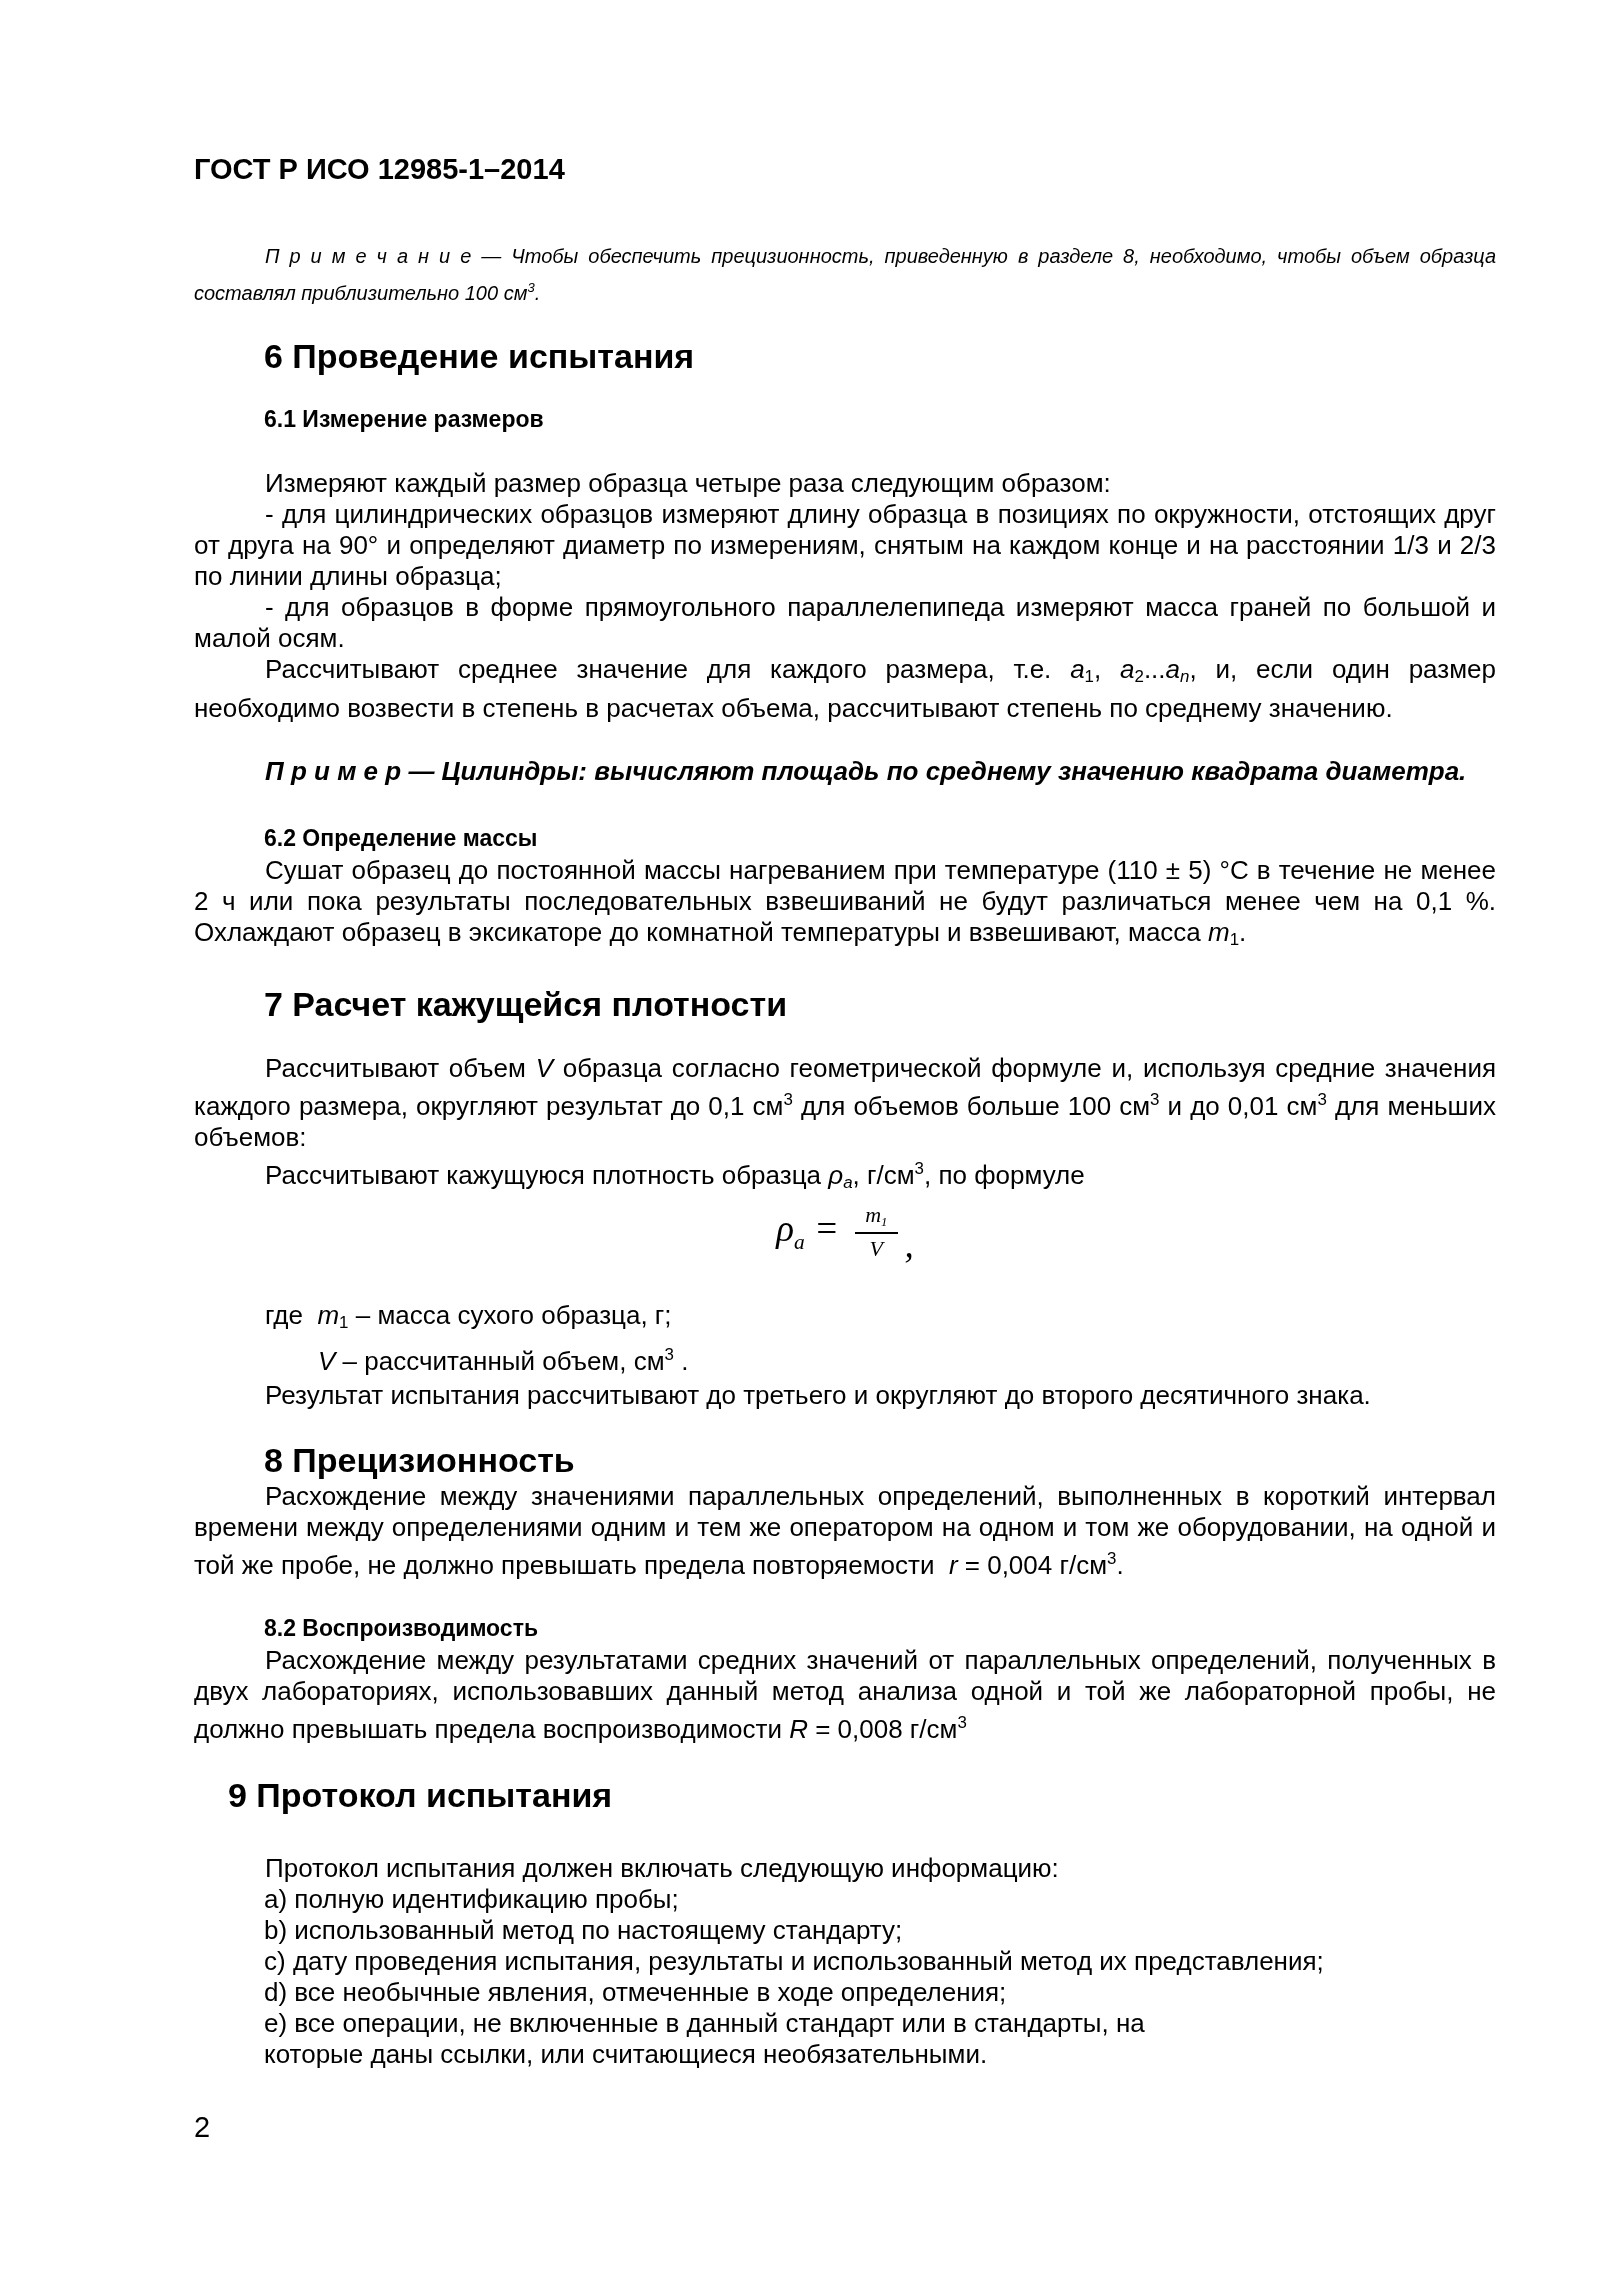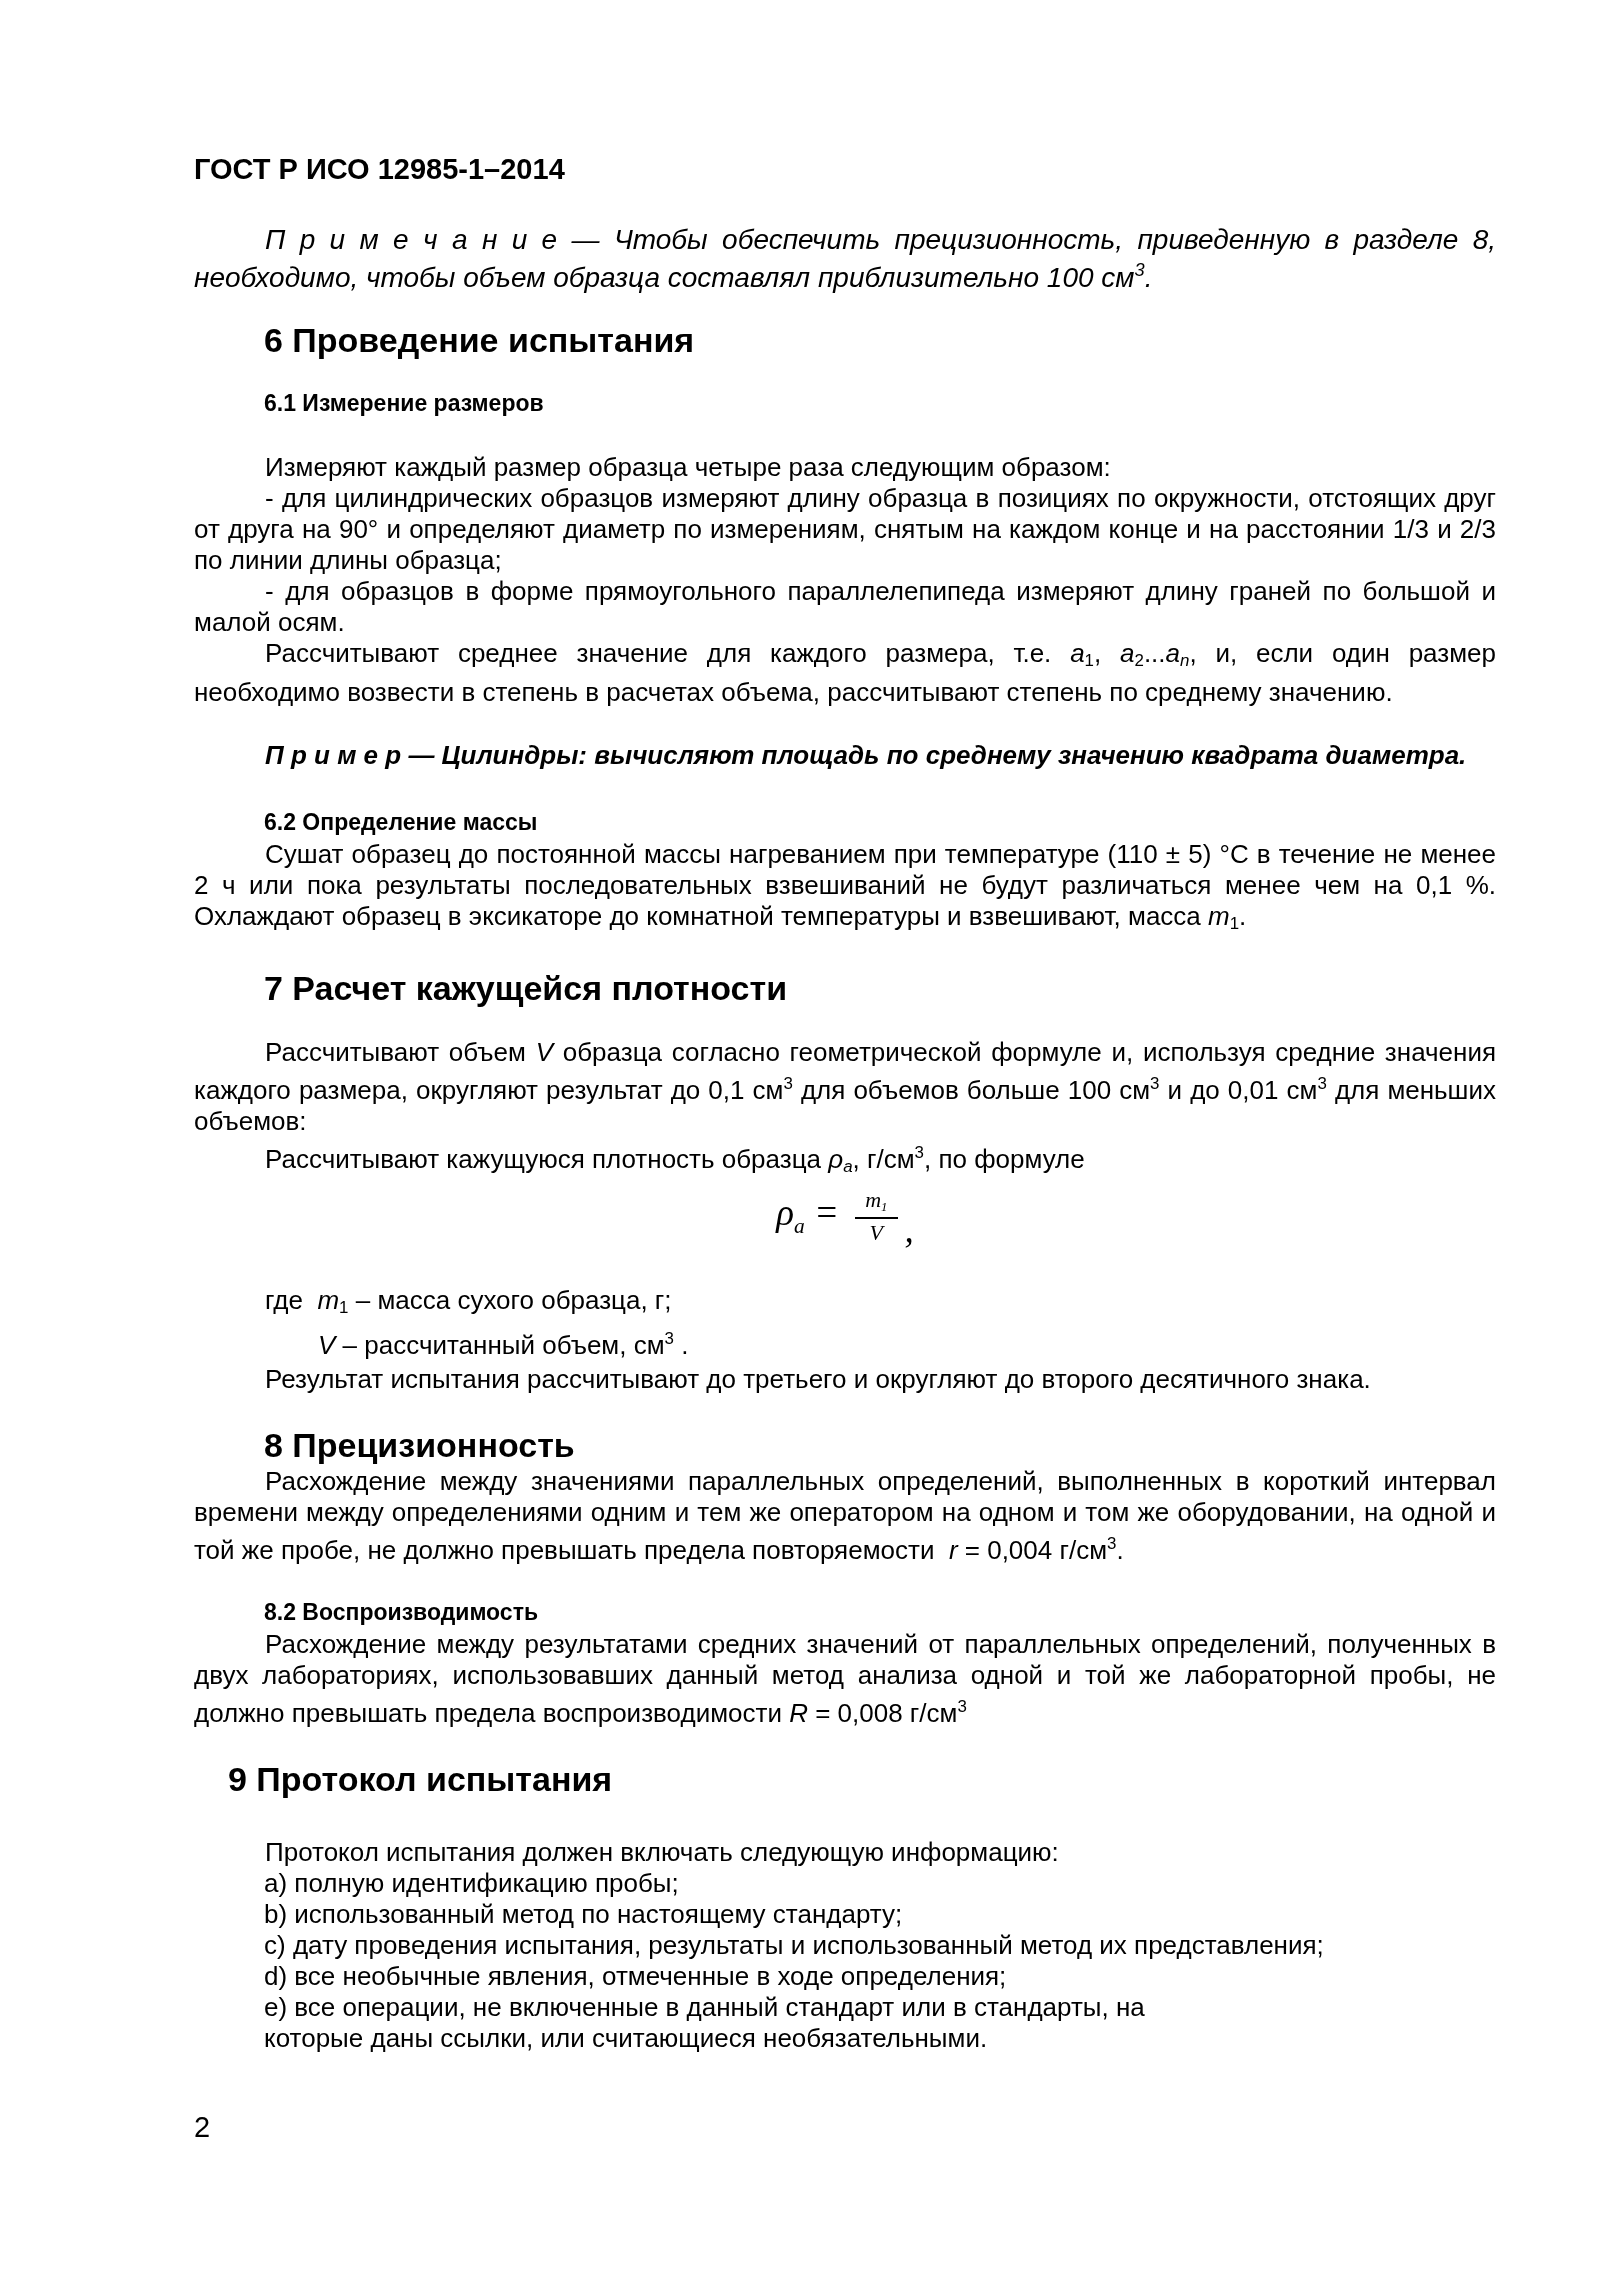--- a/index.html
+++ b/index.html
@@ -17,23 +17,23 @@
     box-sizing: border-box;
     padding: 154px 127px 12px 194px;
     overflow: hidden;
   }
   .doc-code {
     font-weight: bold;
     font-size: 29px;
     line-height: 31px;
   }
   .note {
-    margin-top: 39px;
+    margin-top: 56px;
     font-style: italic;
-    font-size: 28px;
+    font-size: 20px;
     line-height: 31px;
     text-align: justify;
     text-indent: 71px;
   }
   .h1 {
     font-size: 34px;
     line-height: 41px;
     font-weight: bold;
     margin-left: 70px;
   }
@@ -111,21 +111,21 @@
   <div class="doc-code">ГОСТ Р ИСО 12985-1–2014</div>
 
   <div class="note"><span>П р и м е ч а н и е — Чтобы обеспечить прецизионность, приведенную в разделе 8, необходимо, чтобы объем образца составлял приблизительно 100 см</span><span class="sup">3</span><span>.</span></div>
 
   <div class="h1 mt-note-to-h6">6 Проведение испытания</div>
 
   <div class="h2 mt-h6-to-h61">6.1 Измерение размеров</div>
 
   <div class="p mt-h61-to-body">Измеряют каждый размер образца четыре раза следующим образом:</div>
   <div class="p">- для цилиндрических образцов измеряют длину образца в позициях по окружности, отстоящих друг от друга на 90° и определяют диаметр по измерениям, снятым на каждом конце и на расстоянии 1/3 и 2/3 по линии длины образца;</div>
-  <div class="p">- для образцов в форме прямоугольного параллелепипеда измеряют длину граней по большой и малой осям.</div>
+  <div class="p">- для образцов в форме прямоугольного параллелепипеда измеряют масса граней по большой и малой осям.</div>
   <div class="p"><span>Рассчитывают среднее значение для каждого размера, т.е. </span><span class="it">a</span><span class="sub">1</span><span>, </span><span class="it">a</span><span class="sub">2</span><span>...</span><span class="it">a</span><span class="it sub">n</span><span>, и, если один размер необходимо возвести в степень в расчетах объема, рассчитывают степень по среднему значению.</span></div>
 
   <div class="example">П р и м е р —  Цилиндры: вычисляют площадь по среднему значению квадрата диаметра.</div>
 
   <div class="h2 mt-sec62">6.2 Определение массы</div>
   <div class="p"><span>Сушат образец до постоянной массы нагреванием при температуре (110 ± 5) °С в течение не менее 2 ч или пока результаты последовательных взвешиваний не будут различаться менее чем на 0,1 %. Охлаждают образец в эксикаторе до комнатной температуры и взвешивают, масса </span><span class="it">m</span><span class="sub">1</span><span>.</span></div>
 
   <div class="h1 mt-sec7">7 Расчет кажущейся плотности</div>
 
   <div class="p mt-sec7-p"><span>Рассчитывают объем </span><span class="it">V</span><span> образца согласно геометрической формуле и, используя средние значения каждого размера, округляют результат до 0,1 см</span><span class="sup">3</span><span> для объемов больше 100 см</span><span class="sup">3</span><span> и до 0,01 см</span><span class="sup">3</span><span> для меньших объемов:</span></div>

